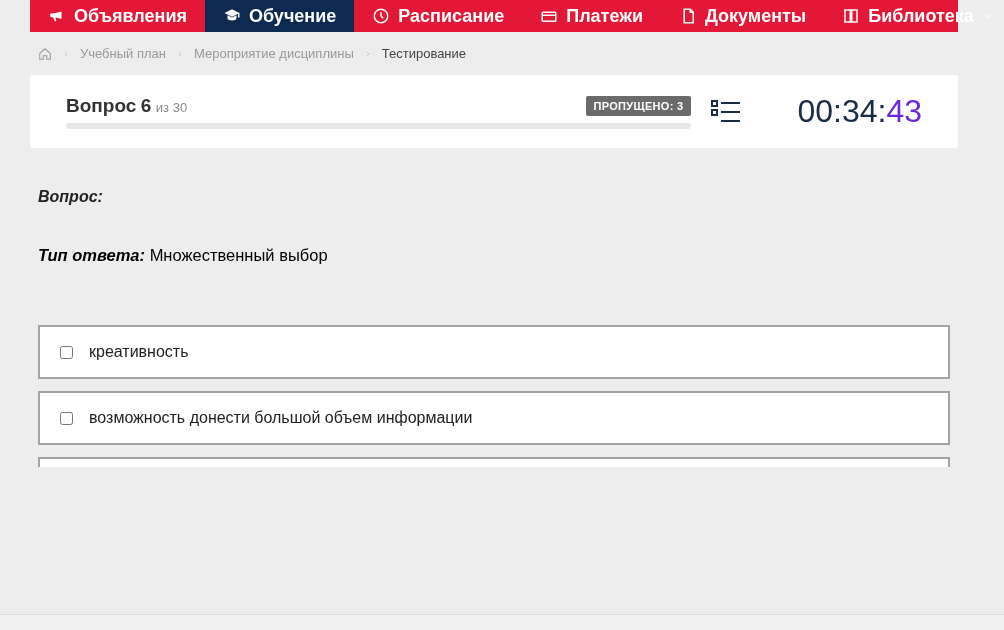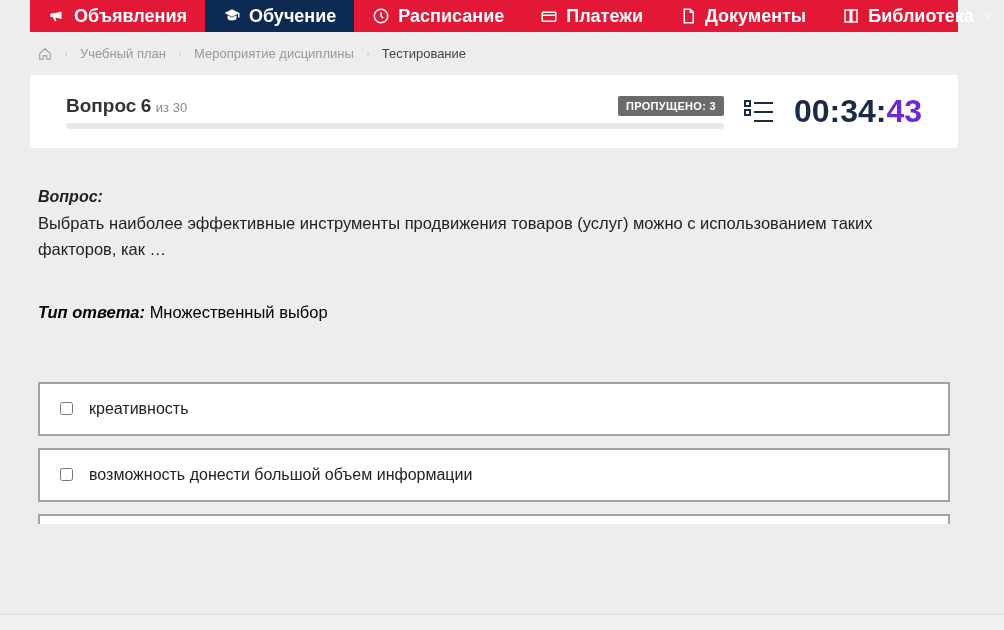--- a/index.html
+++ b/index.html
@@ -139,24 +139,25 @@
     }
     .list-icon {
       width: 30px;
       height: 26px;
       stroke: #1a2b44;
       fill: none;
       stroke-width: 2;
     }
     .timer {
       font-size: 32px;
-      font-weight: 700;
+      font-weight: 400;
       color: #1a2b44;
       display: flex;
       align-items: baseline;
+      margin-left: 36px;
     }
     .timer .secs { color: #6d28d9; }
     .content {
       padding: 40px 8px 0;
     }
     .q-label {
       font-weight: 700;
       font-style: italic;
       font-size: 16px;
       color: #222;
@@ -308,21 +309,20 @@
           <path d="M10 13h19"></path>
     <path d="M10 22h19"></path>
   </svg>
   <div class="timer">
     <span>00</span>:<span>34</span>:<span class="secs">43</span>
   </div>
 </div>
 
 <div class="content">
   <div class="q-label">Вопрос:</div>
-  <div class="q-text">Выбрать наиболее эффективные инструменты продвижения товаров (услуг) можно с использованием таких факторов, как …</div>
 
   <div class="type-row">
     <span class="type-label">Тип ответа:</span>
     <span>Множественный выбор</span>
   </div>
 
   <div class="answers">
     <label class="answer">
       <input type="checkbox" style="">
       <span class="answer-text">креативность</span>

